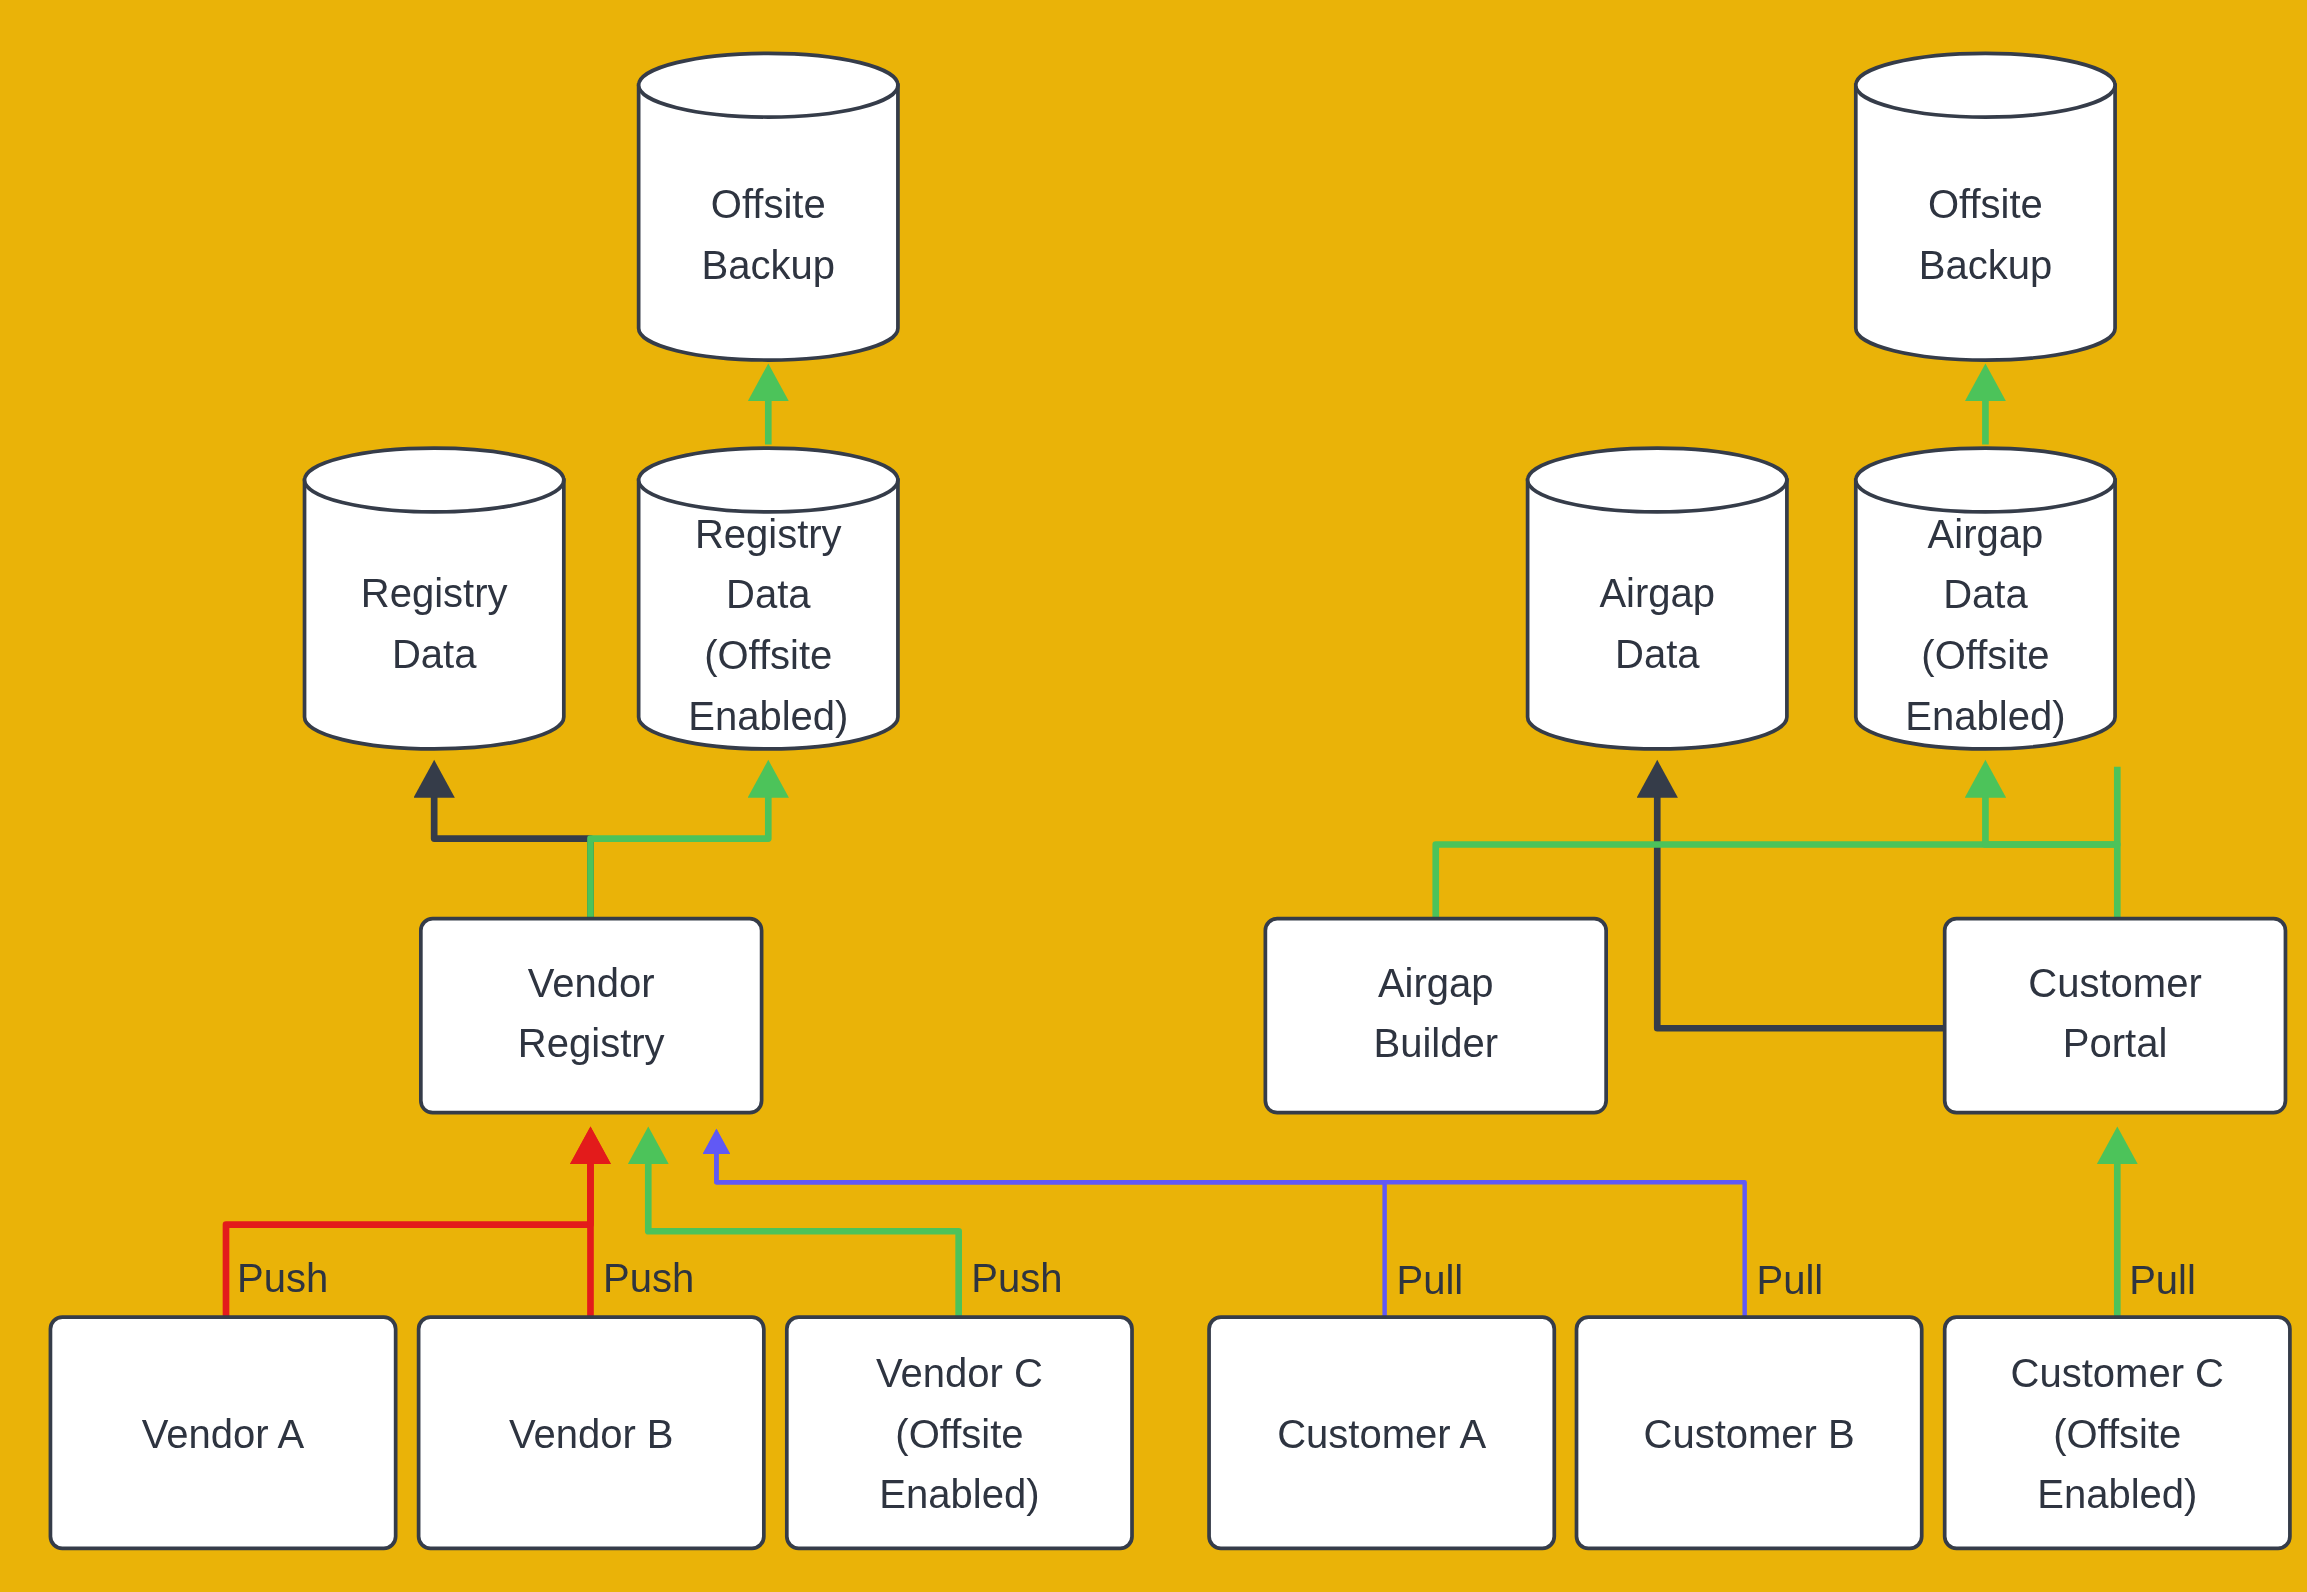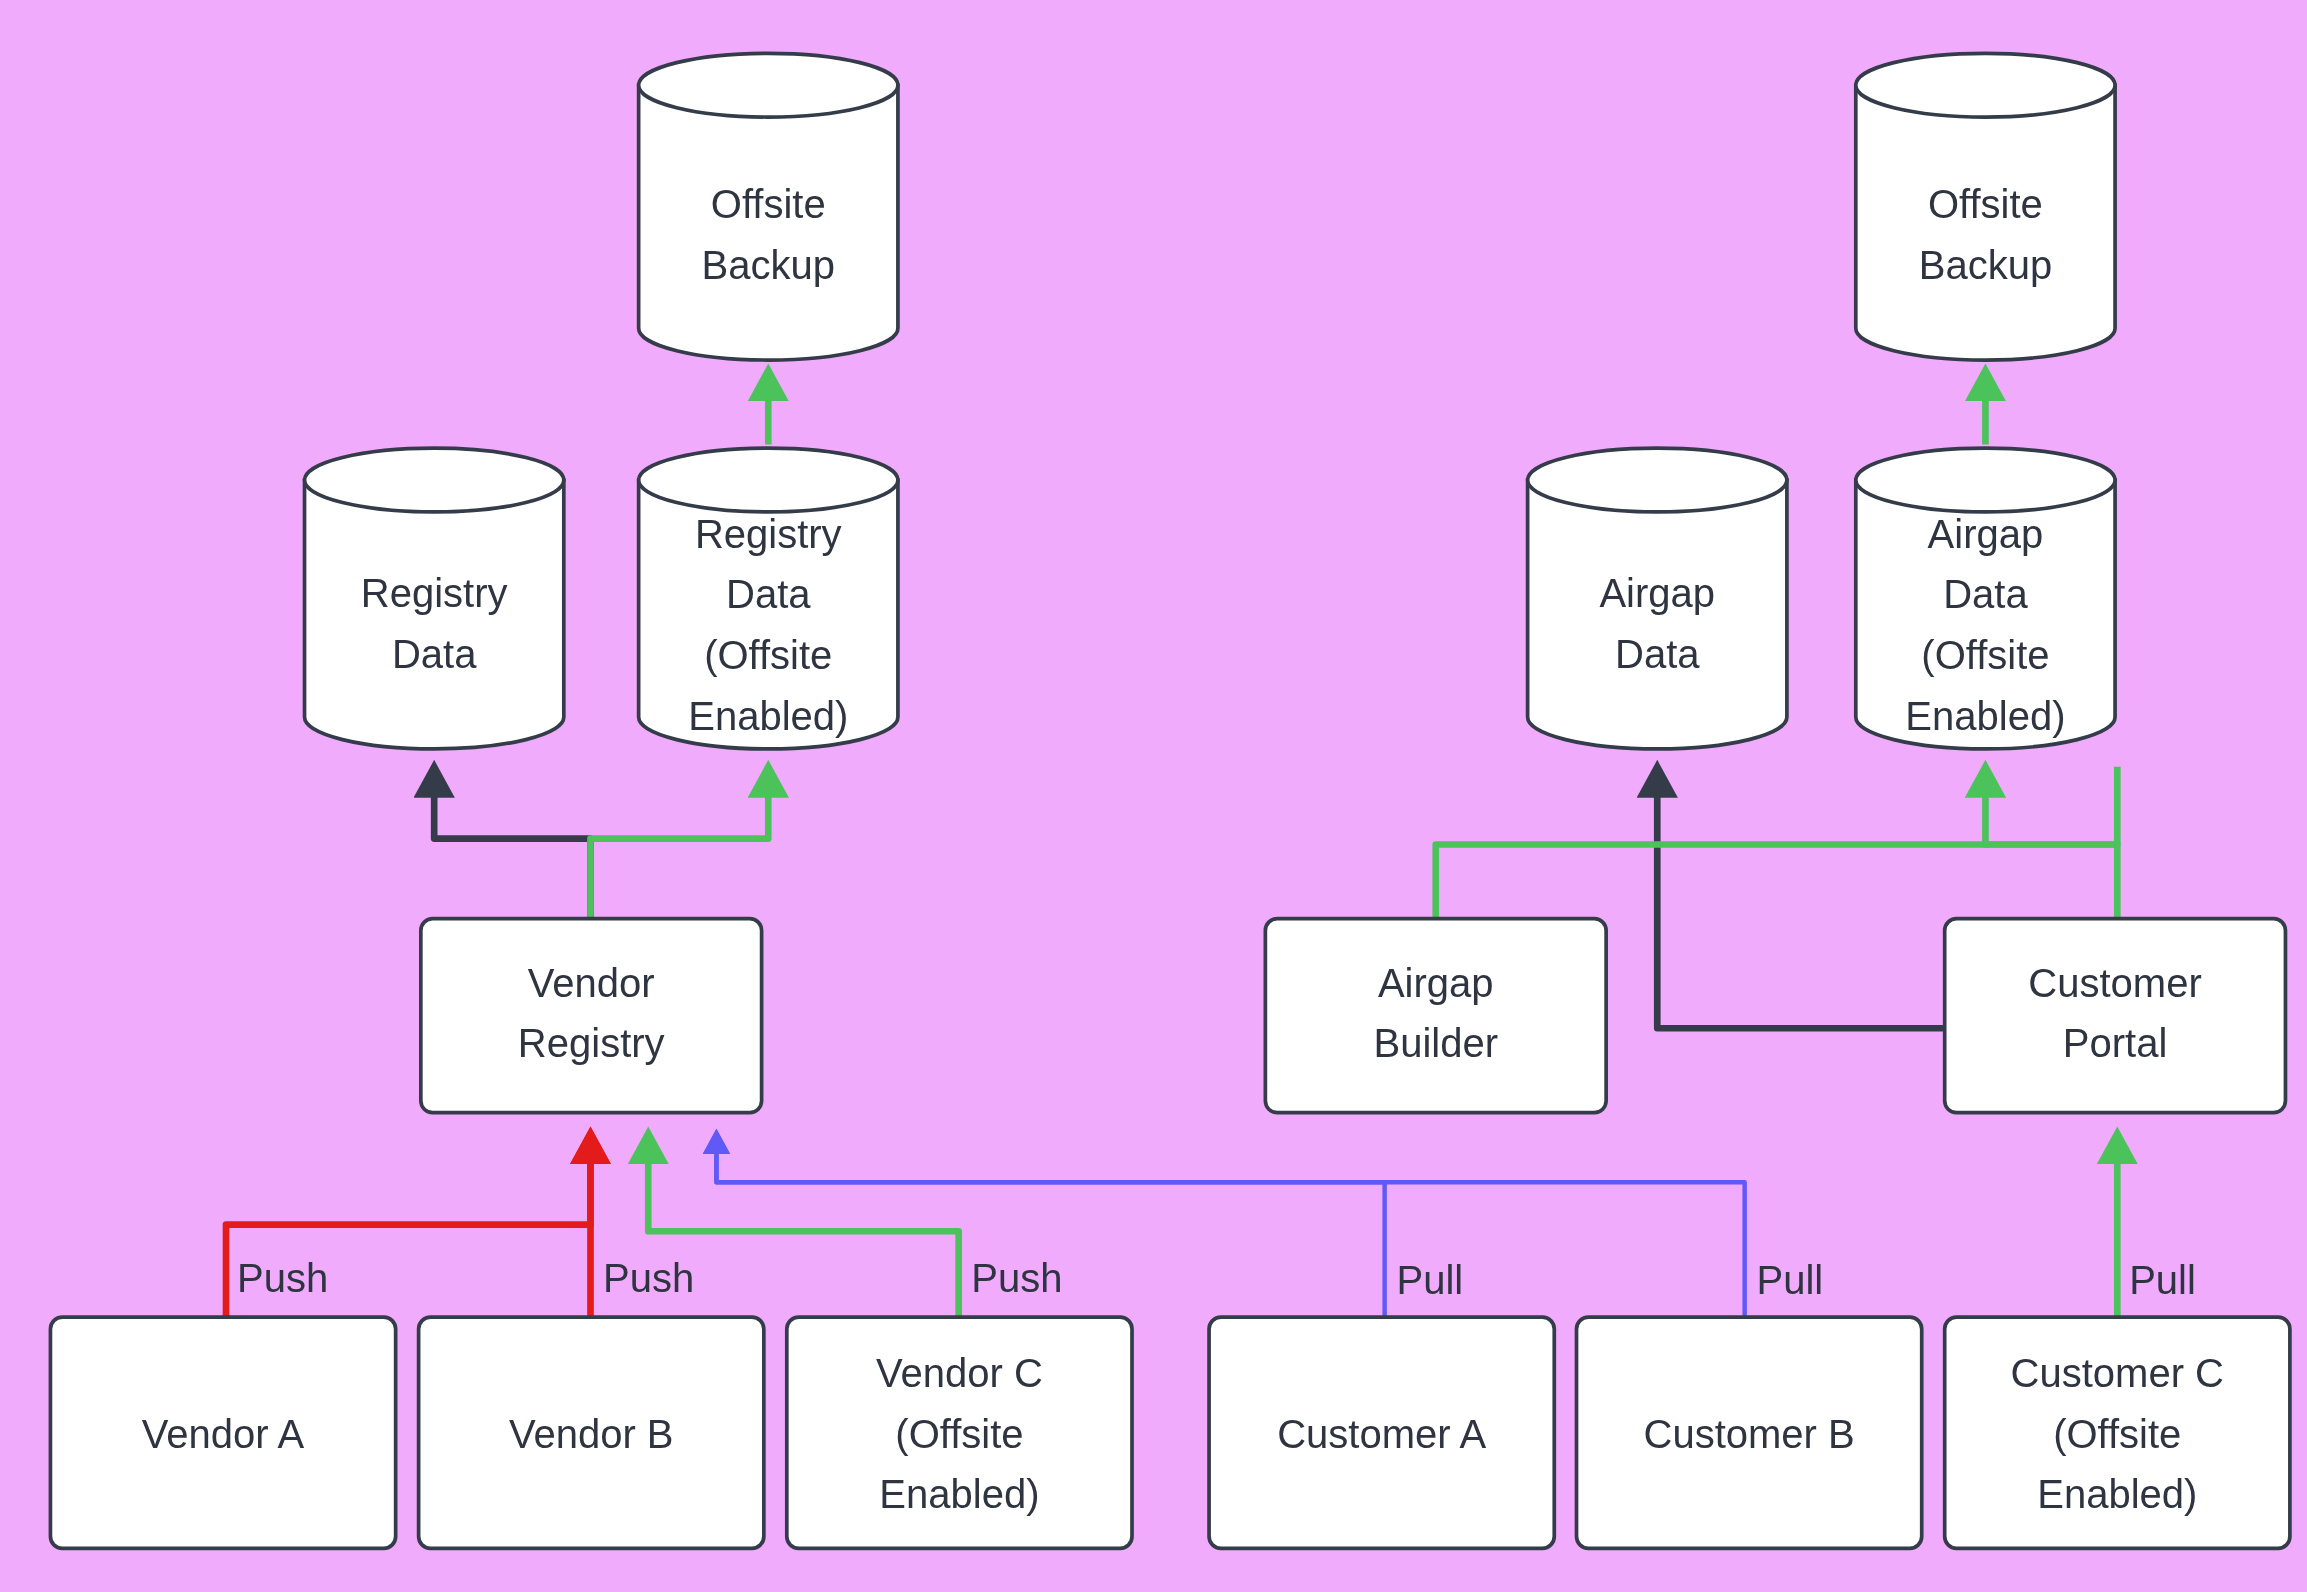--- a/index.html
+++ b/index.html
@@ -11,21 +11,21 @@
   body {
     width: 2307px;
     height: 1592px;
     overflow: hidden;
     font-family: "Liberation Sans", sans-serif;
   }
   #diagram-root {
     position: relative;
     width: 2307px;
     height: 1592px;
-    background: #f0abfc;
+    background: #eab308;
   }
   svg.flow {
     display: block;
     width: 2307px;
     height: 1592px;
   }
   .node-shape {
     fill: #ffffff;
     stroke: #353C49;
     stroke-width: 5;

